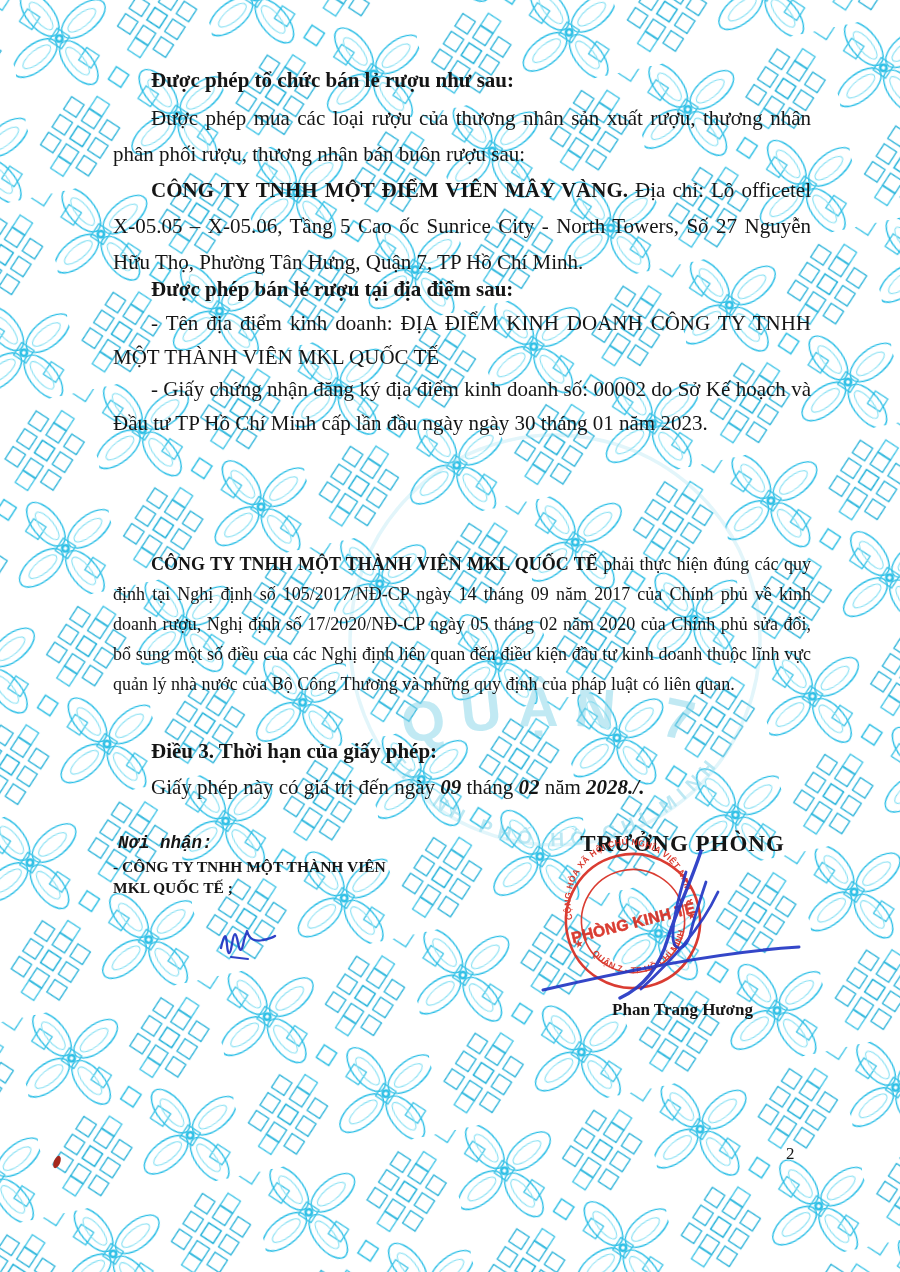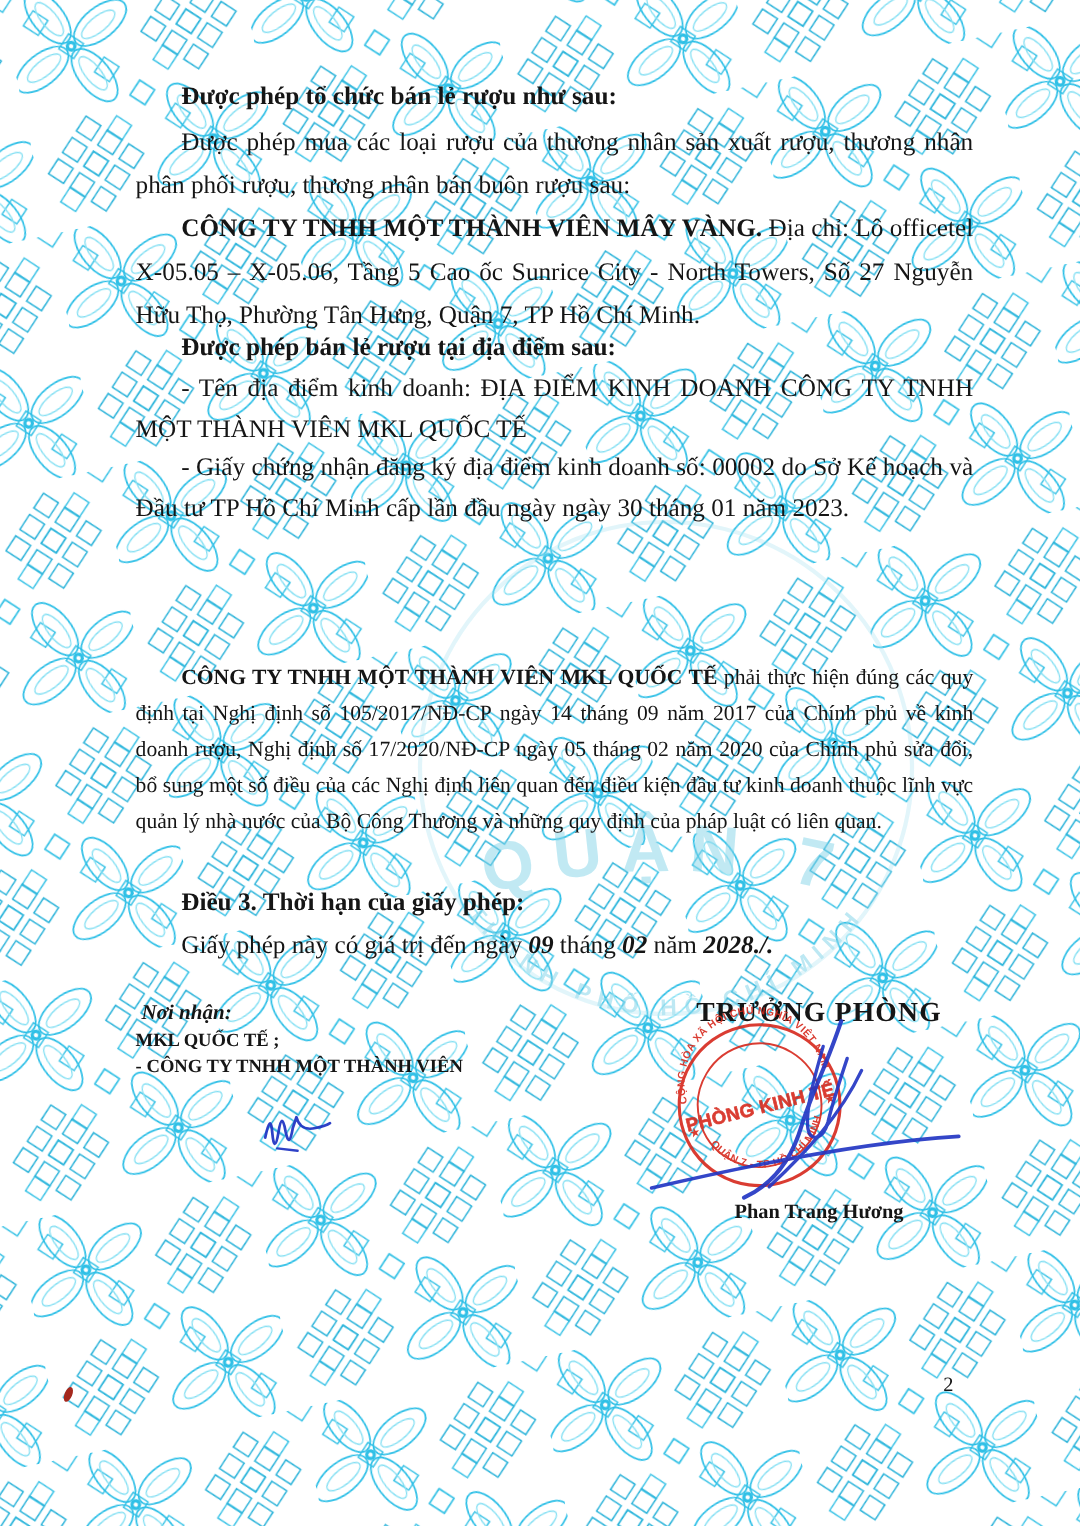--- a/index.html
+++ b/index.html
@@ -10,21 +10,21 @@
   .ind{text-indent:38px;}
   .j{text-align:justify;text-align-last:left;}
   .b{font-weight:bold;}
   .bi{font-weight:bold;font-style:italic;}
   .t1{top:61px}.t2{top:99px}.t3{top:171px}.t4{top:270px}
   .t5{top:305px;line-height:34px}.t6{top:371px;line-height:34px}
   .t7{top:441px;line-height:34px}.t8{top:511px}
   .t9{top:548px;line-height:30px;font-size:18px}
   .t10{top:732px}.t11{top:768px}
   .rec{position:absolute;left:113px;top:833px;}
-  .rec .lbl{font-size:17.5px;font-weight:bold;font-style:italic;margin:0 0 4px 5px;}
+  .rec .lbl{font-size:17.5px;font-weight:bold;font-style:italic;margin:0 0 4px 5px;font-family:Liberation Mono, monospace;}
   .rec .ln{font-size:15.5px;font-weight:bold;line-height:20.5px;}
   .signer-title{position:absolute;left:540px;top:831px;width:285px;text-align:center;
       font-size:23px;font-weight:bold;letter-spacing:1px;}
   .signer-name{position:absolute;left:540px;top:1000px;width:285px;text-align:center;
       font-size:17px;font-weight:bold;}
   .pagenum{position:absolute;left:786px;top:1144px;font-size:17px;}
   
   .flr{fill:none;stroke:#29bee6;stroke-width:1.4}
   .flr2{fill:none;stroke:#86e0f3;stroke-width:1.1}
   .dm1{fill:none;stroke:#41c5e7;stroke-width:1.25}
@@ -112,40 +112,40 @@
       <text class="wmk" font-size="19" letter-spacing="7" opacity="0.85">
         <textPath href="#wmArc" startOffset="50%" text-anchor="middle">THÀNH PHỐ HỒ CHÍ MINH</textPath>
       </text>
     </g>
   </svg>
 
   <p class="blk t1 b ind j">Được phép tổ chức bán lẻ rượu như sau:</p>
 
   <p class="blk t2 ind j">Được phép mua các loại rượu của thương nhân sản xuất rượu, thương nhân phân phối rượu, thương nhân bán buôn rượu sau:</p>
 
-  <p class="blk t3 ind j"><span class="b">CÔNG TY TNHH MỘT THÀNH VIÊN MÂY VÀNG.</span><span> Địa chỉ: Lô officetel X-05.05 – X-05.06, Tầng 5 Cao ốc Sunrice City - North Towers, Số 27 Nguyễn Hữu Thọ, Phường Tân Hưng, Quận 7, TP Hồ Chí Minh.</span></p>
+  <p class="blk t3 ind j"><span class="b">CÔNG TY TNHH MỘT ĐIỂM VIÊN MÂY VÀNG.</span><span> Địa chỉ: Lô officetel X-05.05 – X-05.06, Tầng 5 Cao ốc Sunrice City - North Towers, Số 27 Nguyễn Hữu Thọ, Phường Tân Hưng, Quận 7, TP Hồ Chí Minh.</span></p>
 
   <p class="blk t4 b ind j">Được phép bán lẻ rượu tại địa điểm sau:</p>
 
   <p class="blk t5 ind j">- Tên địa điểm kinh doanh: ĐỊA ĐIỂM KINH DOANH CÔNG TY TNHH MỘT THÀNH VIÊN MKL QUỐC TẾ</p>
 
   <p class="blk t6 ind j">- Giấy chứng nhận đăng ký địa điểm kinh doanh số: 00002 do Sở Kế hoạch và Đầu tư TP Hồ Chí Minh cấp lần đầu ngày ngày 30 tháng 01 năm 2023.</p>
 
 
 
   <p class="blk t9 ind j"><span class="b">CÔNG TY TNHH MỘT THÀNH VIÊN MKL QUỐC TẾ</span><span> phải thực hiện đúng các quy định tại Nghị định số 105/2017/NĐ-CP ngày 14 tháng 09 năm 2017 của Chính phủ về kinh doanh rượu, Nghị định số 17/2020/NĐ-CP ngày 05 tháng 02 năm 2020 của Chính phủ sửa đổi, bổ sung một số điều của các Nghị định liên quan đến điều kiện đầu tư kinh doanh thuộc lĩnh vực quản lý nhà nước của Bộ Công Thương và những quy định của pháp luật có liên quan.</span></p>
 
   <p class="blk t10 b ind j">Điều 3. Thời hạn của giấy phép:</p>
 
   <p class="blk t11 ind"><span>Giấy phép này có giá trị đến ngày </span><span class="bi">09</span><span> tháng </span><span class="bi">02</span><span> năm </span><span class="bi">2028</span><span class="bi">./.</span></p>
 
   <div class="rec">
     <p class="lbl">Nơi nhận:</p>
+    <div class="ln">- CÔNG TY TNHH MỘT THÀNH VIÊN</div>
     <div class="ln">MKL QUỐC TẾ ;</div>
-    <div class="ln">- CÔNG TY TNHH MỘT THÀNH VIÊN</div>
   </div>
 
   <div class="signer-title">TRƯỞNG PHÒNG</div>
   <div class="signer-name">Phan Trang Hương</div>
 
   <div class="pagenum">2</div>
 
   <svg class="overlay" width="900" height="1272" viewBox="0 0 900 1272">
     <defs>
       <path id="sArcT" d="M -57 -8 A 58 58 0 1 1 57 -8"></path>

